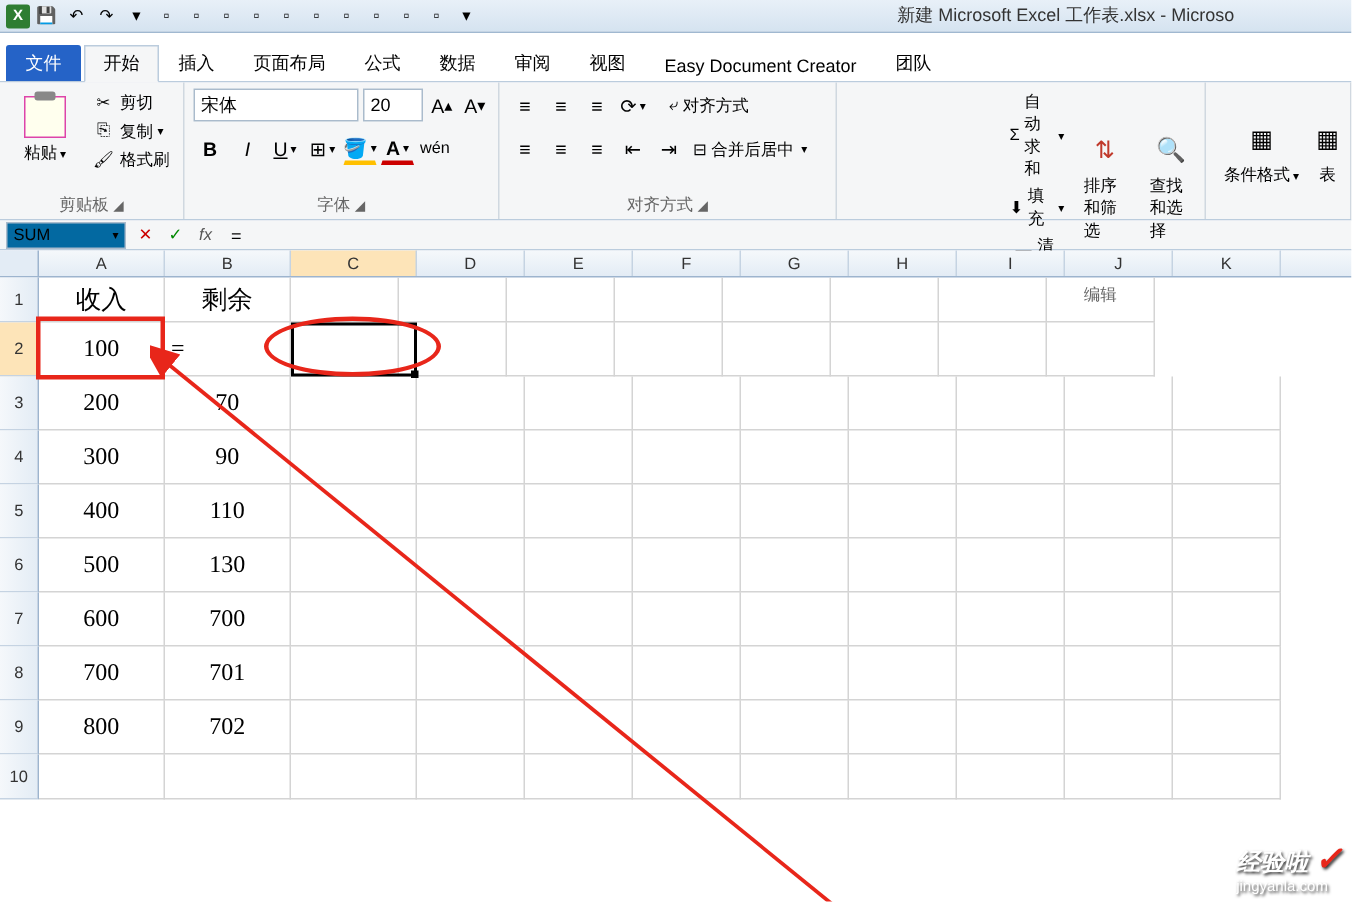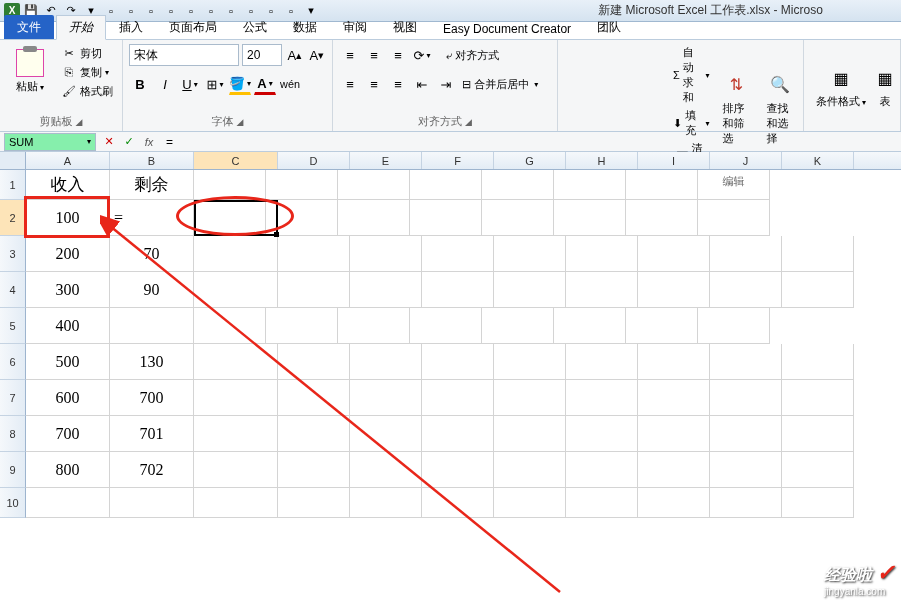--- a/index.html
+++ b/index.html
@@ -4,24 +4,24 @@
   <style>
     * { margin: 0; padding: 0; box-sizing: border-box; font-family: "Microsoft YaHei", "SimSun", sans-serif; }
     body { background: #fff; width: 901px; height: 601px; overflow: hidden; position: relative; }
     
     .title-bar { height: 22px; background: linear-gradient(#e8f0f8, #d5e3f0); display: flex; align-items: center; border-bottom: 1px solid #a0b8d0; }
     .title-bar-left { display: flex; align-items: center; gap: 2px; padding-left: 4px; }
     .excel-icon { width: 16px; height: 16px; background: #2e7d32; color: #fff; font-size: 10px; font-weight: bold; display: flex; align-items: center; justify-content: center; border-radius: 2px; }
     .qat-btn { width: 18px; height: 18px; display: flex; align-items: center; justify-content: center; font-size: 11px; cursor: pointer; }
     .title-center { flex: 1; text-align: center; font-size: 12px; color: #333; padding-left: 200px; }
     
-    .ribbon-tabs { height: 18px; background: #fff; display: flex; align-items: flex-end; padding-left: 4px; border-bottom: 1px solid #bcd; }
+    .ribbon-tabs { height: 33px; background: #fff; display: flex; align-items: flex-end; padding-left: 4px; border-bottom: 1px solid #bcd; }
     .ribbon-tab { padding: 3px 12px; font-size: 12px; cursor: pointer; border: 1px solid transparent; border-bottom: none; }
     .ribbon-tab.file { background: #2563c7; color: #fff; border-radius: 2px 2px 0 0; margin-right: 2px; }
-    .ribbon-tab.active { background: #f5f6f7; border-color: #bcd; border-bottom: 1px solid #f5f6f7; margin-bottom: -1px; font-style: italic; }
+    .ribbon-tab.active { background: #f5f6f7; border-color: #bcd; border-bottom: 1px solid #f5f6f7; margin-bottom: -1px; }
     
     .ribbon { height: 92px; background: #f5f6f7; border-bottom: 1px solid #bcd; display: flex; }
     .ribbon-group { border-right: 1px solid #d0d8e0; padding: 4px 6px 2px; display: flex; flex-direction: column; }
     .ribbon-group-content { flex: 1; display: flex; gap: 4px; }
     .ribbon-group-label { text-align: center; font-size: 11px; color: #666; padding-top: 2px; }
     
     .clipboard-col { display: flex; flex-direction: column; align-items: center; padding: 2px 4px; }
     .paste-btn { width: 40px; height: 50px; display: flex; flex-direction: column; align-items: center; justify-content: center; cursor: pointer; }
     .paste-icon { width: 28px; height: 28px; border: 1px solid #d4a; background: #ffe; position: relative; }
     .paste-icon::before { content: ''; position: absolute; top: -4px; left: 6px; width: 14px; height: 6px; background: #888; border-radius: 2px; }
@@ -40,21 +40,21 @@
     .align-row { display: flex; gap: 2px; margin-bottom: 3px; align-items: center; }
     
     .edit-group { width: 140px; }
     .edit-row { display: flex; align-items: center; gap: 3px; font-size: 11px; padding: 1px 3px; cursor: pointer; }
     
     .large-btn { display: flex; flex-direction: column; align-items: center; justify-content: center; padding: 2px 6px; cursor: pointer; }
     .large-btn .licon { width: 28px; height: 28px; display: flex; align-items: center; justify-content: center; }
     .large-btn .llabel { font-size: 11px; margin-top: 2px; }
     
     .formula-bar { height: 20px; background: #f5f6f7; border-bottom: 1px solid #bcd; display: flex; align-items: center; }
-    .name-box { width: 92px; height: 18px; border: 1px solid #abc; background: #86efac; font-size: 11px; padding: 0 4px; margin-left: 4px; display: flex; align-items: center; justify-content: space-between; }
+    .name-box { width: 80px; height: 18px; border: 1px solid #abc; background: #0369a1; font-size: 11px; padding: 0 4px; margin-left: 4px; display: flex; align-items: center; justify-content: space-between; }
     .fb-btns { display: flex; gap: 2px; margin: 0 4px; }
     .fb-btn { width: 18px; height: 18px; display: flex; align-items: center; justify-content: center; font-size: 11px; cursor: pointer; }
     .fx-label { font-style: italic; font-size: 11px; color: #555; }
     .formula-input { flex: 1; height: 18px; border: none; background: transparent; font-size: 12px; padding: 0 4px; }
     
     .grid-area { position: relative; }
     .col-headers { display: flex; height: 18px; background: linear-gradient(#f5f8fb, #e3ecf5); border-bottom: 1px solid #9db4ce; }
     .corner { width: 26px; border-right: 1px solid #9db4ce; background: #e3ecf5; }
     .col-header { border-right: 1px solid #c5d3e2; display: flex; align-items: center; justify-content: center; font-size: 11px; color: #333; }
     .col-header.active-col { background: #fde4b8; }
@@ -330,20 +330,21 @@
         <div class="cell" style="width: 72px;"></div>
         <div class="cell" style="width: 72px;"></div>
         <div class="cell" style="width: 72px;"></div>
         <div class="cell" style="width: 72px;"></div>
         <div class="cell" style="width: 72px;"></div>
         <div class="cell" style="width: 72px;"></div>
       </div>
       <div class="grid-row" style="height: 36px;">
         <div class="row-header">5</div>
         <div class="cell num-c" style="width: 84px;">400</div>
+        <div class="cell num-c" style="width: 84px;">110</div>
         <div class="cell" style="width: 84px; justify-content: flex-start;"></div>
         <div class="cell" style="width: 72px;"></div>
         <div class="cell" style="width: 72px;"></div>
         <div class="cell" style="width: 72px;"></div>
         <div class="cell" style="width: 72px;"></div>
         <div class="cell" style="width: 72px;"></div>
         <div class="cell" style="width: 72px;"></div>
         <div class="cell" style="width: 72px;"></div>
         <div class="cell" style="width: 72px;"></div>
       </div>

